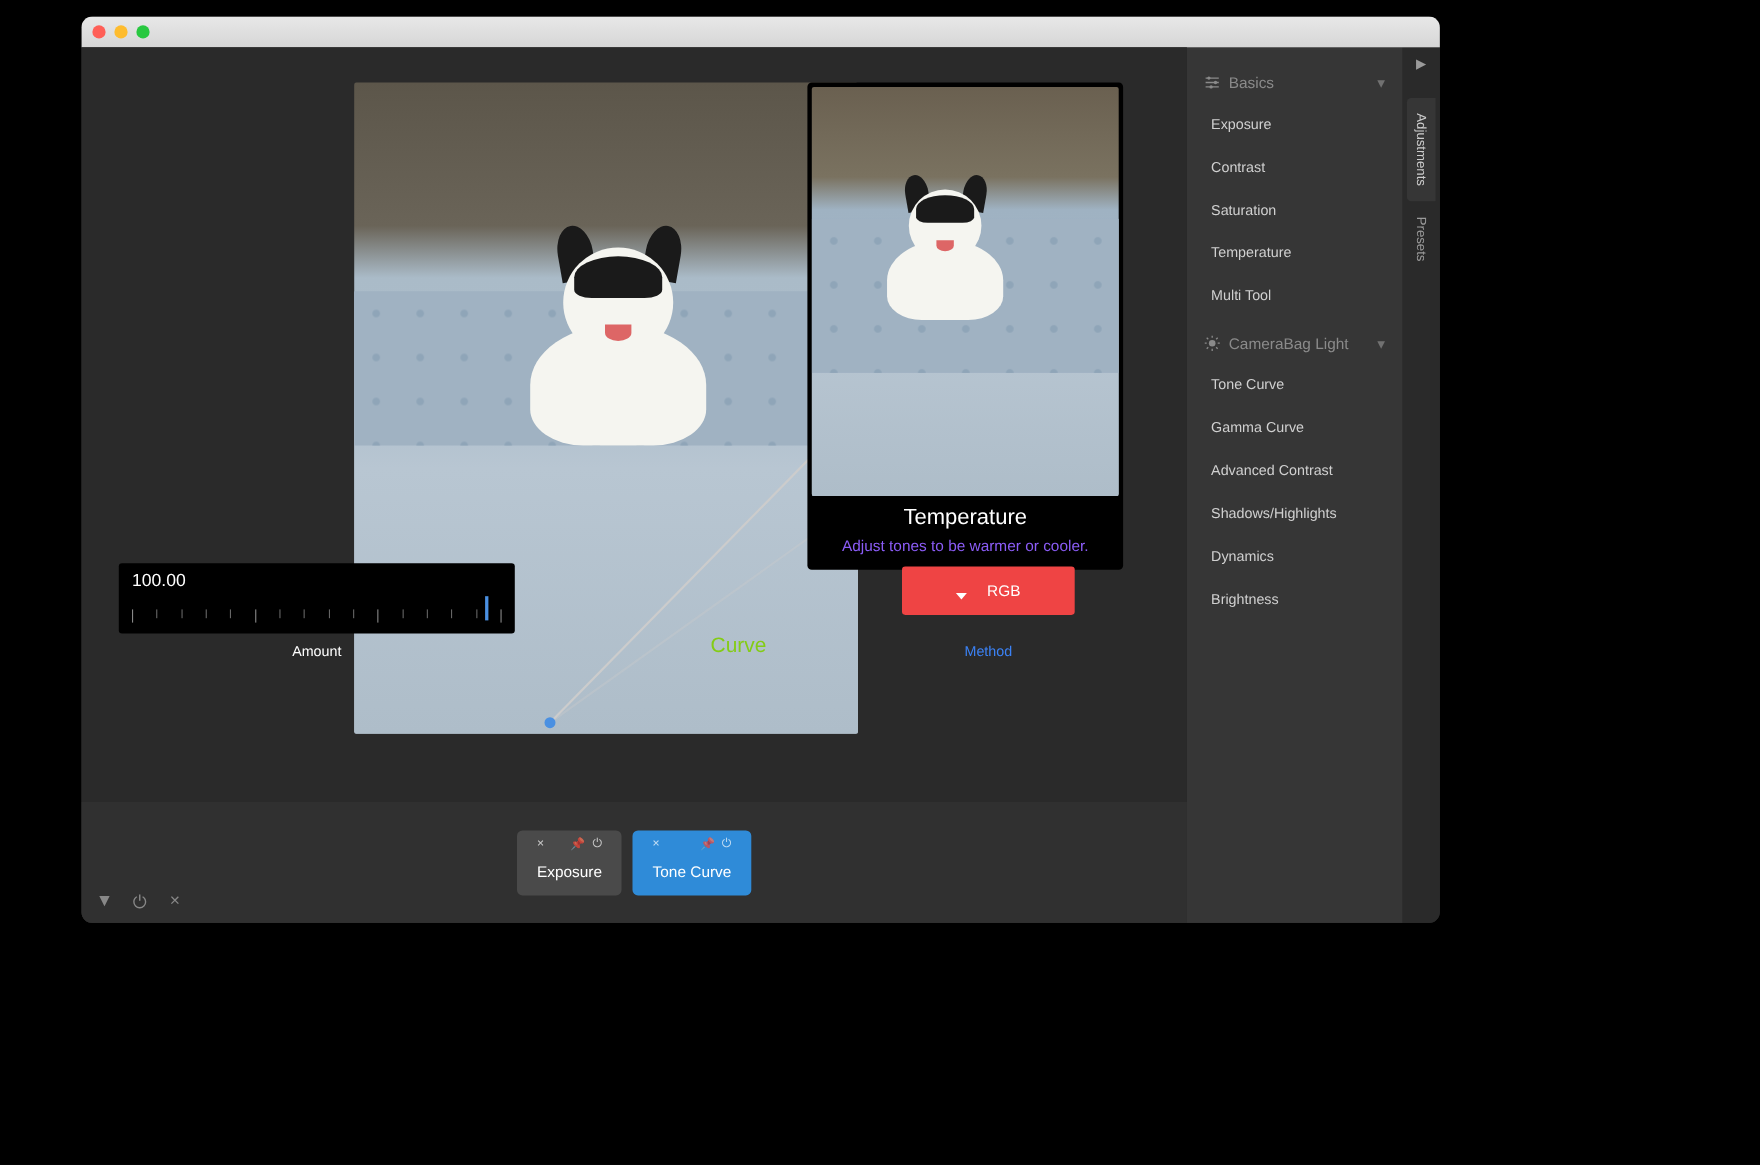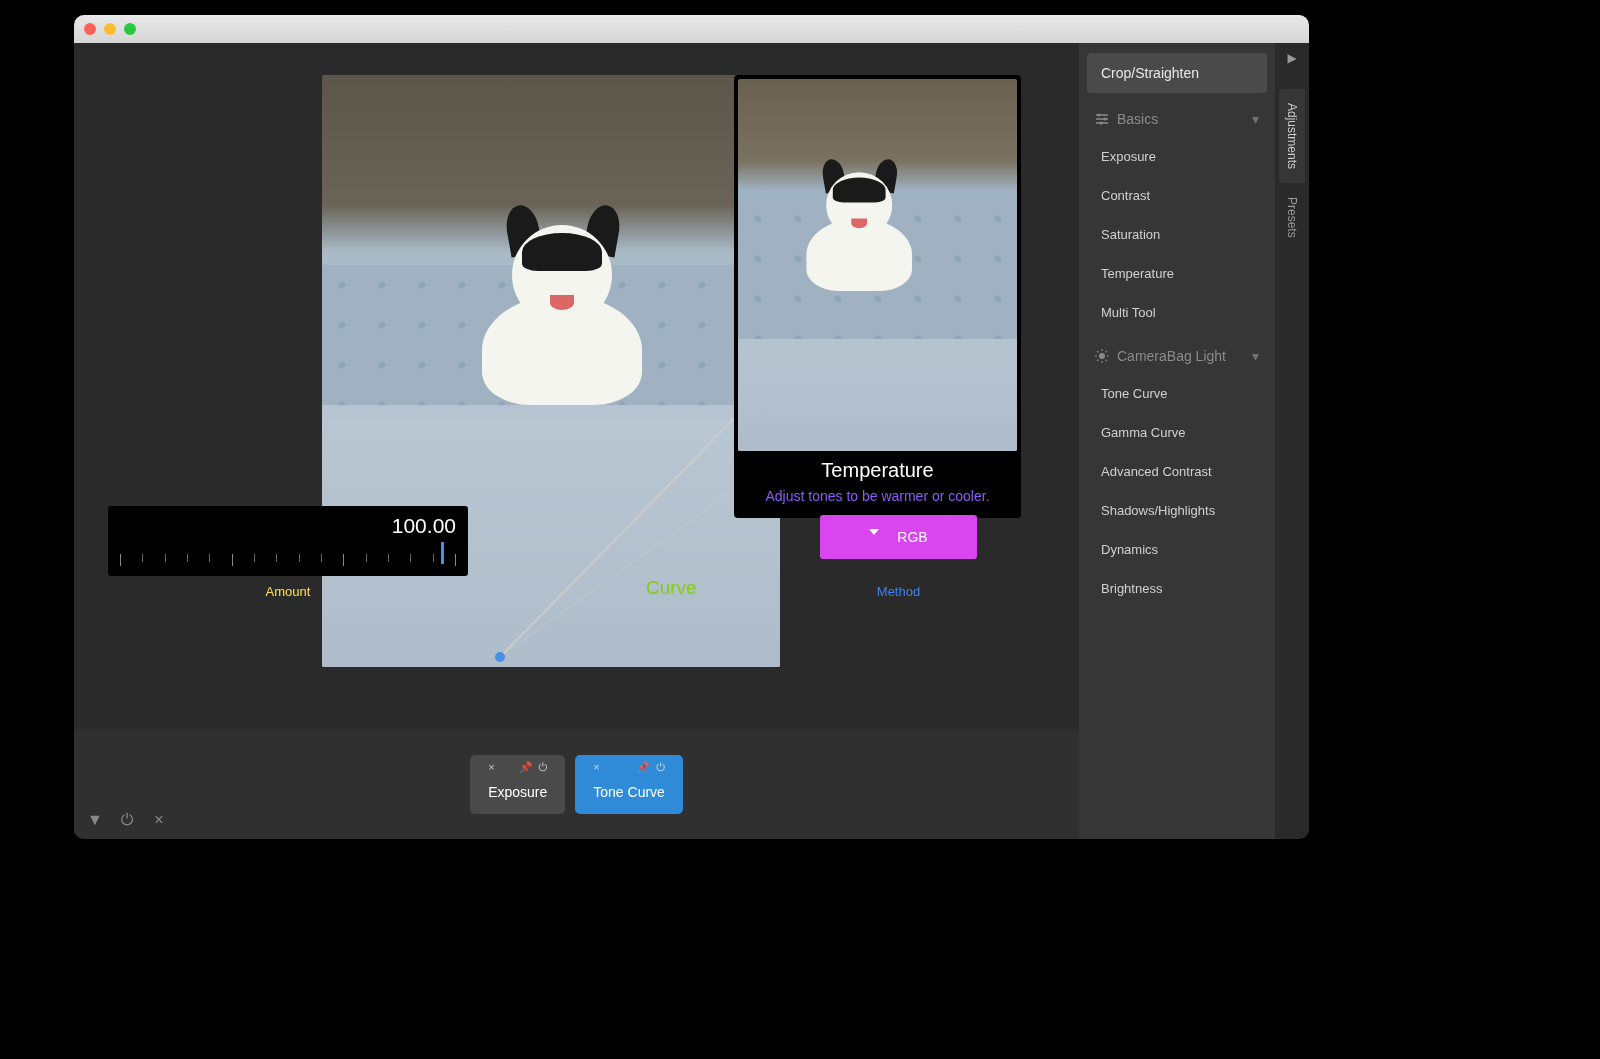--- a/index.html
+++ b/index.html
@@ -29,32 +29,32 @@
 .curve-overlay line { stroke: #ccc; stroke-width: 2; }
 
 .tooltip-panel { position: absolute; left: 660px; top: 32px; width: 287px; background: #000; border-radius: 4px; padding: 4px; }
 .tooltip-img { width: 100%; height: 372px; background: linear-gradient(180deg, #6a6050 0%, #7a7260 22%, #9fb2c2 30%, #b0c0cc 100%); border-radius: 2px; position: relative; overflow: hidden; }
 .tooltip-title { color: #fff; text-align: center; font-size: 20px; font-weight: 500; margin-top: 8px; }
 .tooltip-desc { color: #8b5cf6; text-align: center; font-size: 14px; margin: 6px 8px 10px; }
 
 .controls-row { position: absolute; left: 34px; bottom: 130px; display: flex; gap: 20px; align-items: flex-start; }
 .amount-box { width: 360px; }
 .amount-slider-frame { background: #000; border-radius: 3px; padding: 8px 12px 10px; }
-.amount-value { color: #fff; text-align: right; font-size: 21px; margin-bottom: 6px; }
+.amount-value { color: #fff; text-align: left; font-size: 16px; margin-bottom: 6px; }
 .slider-track { height: 22px; position: relative; }
 .slider-ticks { position: absolute; bottom: 0; left: 0; right: 0; height: 12px; display: flex; justify-content: space-between; }
 .slider-ticks span { width: 1px; background: #666; height: 8px; }
 .slider-ticks span.major { height: 12px; background: #888; }
 .slider-handle { position: absolute; right: 12px; top: -2px; width: 3px; height: 22px; background: #4a90e2; }
-.amount-label { color: #fde047; text-align: center; font-size: 13px; margin-top: 8px; }
+.amount-label { color: #ffffff; text-align: center; font-size: 13px; margin-top: 8px; }
 
 .curve-label-box { position: absolute; left: 572px; bottom: 130px; color: #84cc16; font-size: 19px; }
 
 .method-box { position: absolute; left: 746px; bottom: 130px; width: 157px; }
-.method-dropdown { background: #d946ef; border-radius: 3px; padding: 14px 16px; display: flex; align-items: flex-start; justify-content: center; gap: 18px; color: #fff; font-size: 14px; }
+.method-dropdown { background: #ef4444; border-radius: 3px; padding: 14px 16px; display: flex; align-items: flex-end; justify-content: center; gap: 18px; color: #fff; font-size: 14px; }
 .method-dropdown .arrow { width: 0; height: 0; border-left: 5px solid transparent; border-right: 5px solid transparent; border-top: 6px solid #fff; }
 .method-label { color: #3b82f6; text-align: center; font-size: 13px; margin-top: 25px; }
 
 .filter-strip { height: 110px; background: #303030; display: flex; align-items: center; justify-content: center; gap: 10px; position: relative; }
 .strip-footer-icons { position: absolute; left: 14px; bottom: 12px; display: flex; gap: 18px; color: #888; }
 .sfi { width: 14px; height: 14px; display: flex; align-items: center; justify-content: center; cursor: pointer; }
 .chip { border-radius: 5px; padding: 6px 18px 14px; min-width: 94px; text-align: center; color: #fff; position: relative; }
 .chip-grey { background: #4a4a4a; }
 .chip-blue { background: #2f8bd8; }
 .chip-top { display: flex; justify-content: space-between; margin-bottom: 10px; opacity: 0.7; font-size: 11px; }
@@ -194,21 +194,20 @@
         </div>
         <div class="strip-footer-icons">
           <div class="sfi">▼</div>
           <div class="sfi">⏻</div>
           <div class="sfi">×</div>
         </div>
       </div>
     </div>
 
     <div class="side-panel">
-      <div class="side-btn">Crop/Straighten</div>
 
       <div class="side-group-hdr">
         <span class="ghicon">
           <svg width="14" height="14" viewBox="0 0 14 14">
               <path d="M1 3h12M1 7h12M1 11h12" stroke="#8a8a8a" stroke-width="1.3"></path>
               <circle cx="4" cy="3" r="1.5" fill="#8a8a8a"></circle>
               <circle cx="10" cy="7" r="1.5" fill="#8a8a8a"></circle>
               <circle cx="6" cy="11" r="1.5" fill="#8a8a8a"></circle>
             </svg>
         </span>

